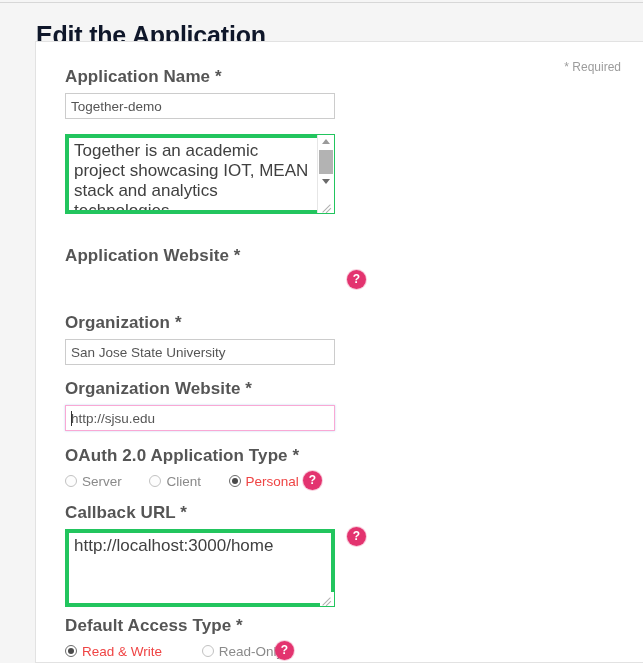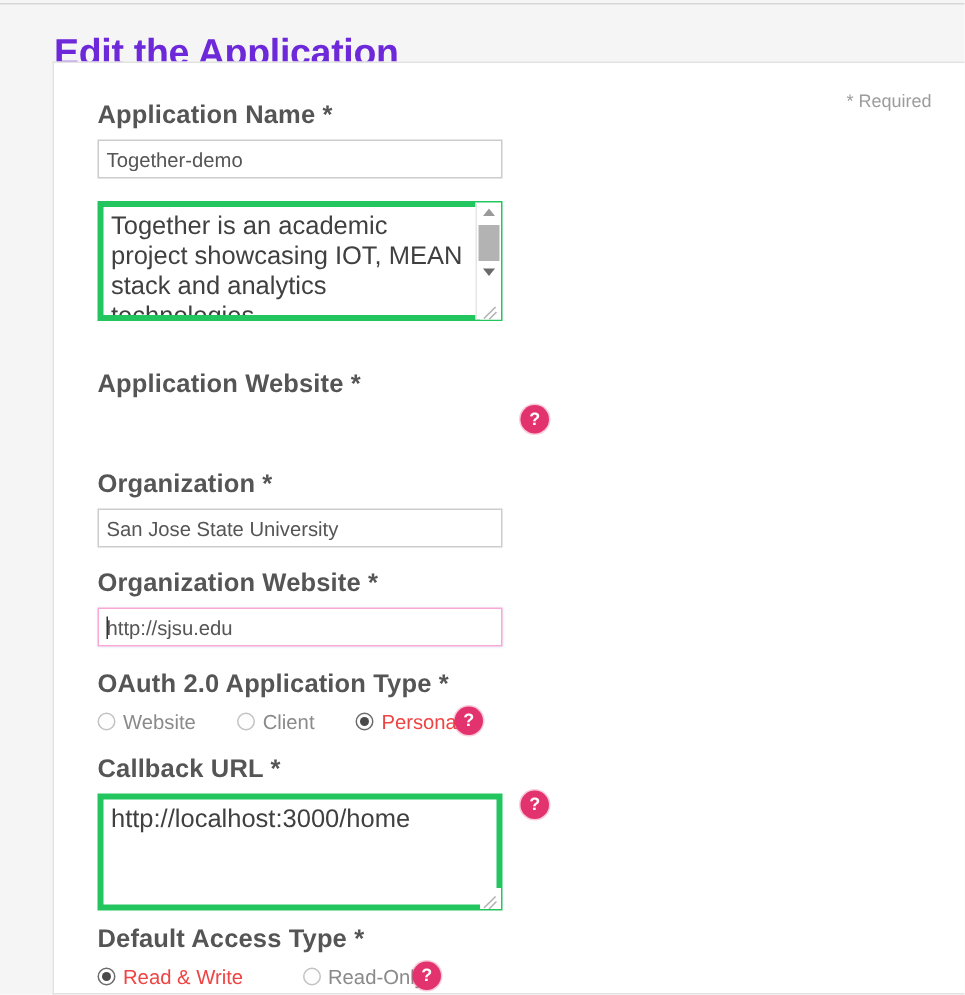--- a/index.html
+++ b/index.html
@@ -37,21 +37,21 @@
     background: #f5f5f5;
   }
 
   
   #page-title {
     position: absolute;
     left: 36px;
     top: 4px;
     font-size: 25px;
     font-weight: bold;
-    color: #6d28d9;
+    color: #0f172a;
     letter-spacing: -0.2px;
     white-space: nowrap;
   }
 
   
   #card {
     position: absolute;
     left: 35px;
     top: 41px;
     width: 608px;
@@ -315,21 +315,21 @@
       <div style="position:relative;">
         <input class="text-input focused" type="text" value="http://sjsu.edu" style="">
         <div class="caret" style="left:6px; top:6px;"></div>
       </div>
     </div>
 
     <div class="field" style="top:404px;">
       <div class="field-label">OAuth 2.0 Application Type *</div>
       <div class="radio-row">
         <label class="radio-item">
-          <span class="radio-dot"></span><span class="radio-label">Website</span>
+          <span class="radio-dot"></span><span class="radio-label">Server</span>
         </label>
         <label class="radio-item">
           <span class="radio-dot"></span><span class="radio-label">Client</span>
         </label>
         <label class="radio-item" style="margin-right:10px;">
           <span class="radio-dot checked"></span><span class="radio-label active">Personal</span>
         </label>
         <div class="help-icon" style="left:238px; top:-1px;">
           <span>?</span>
         </div>

